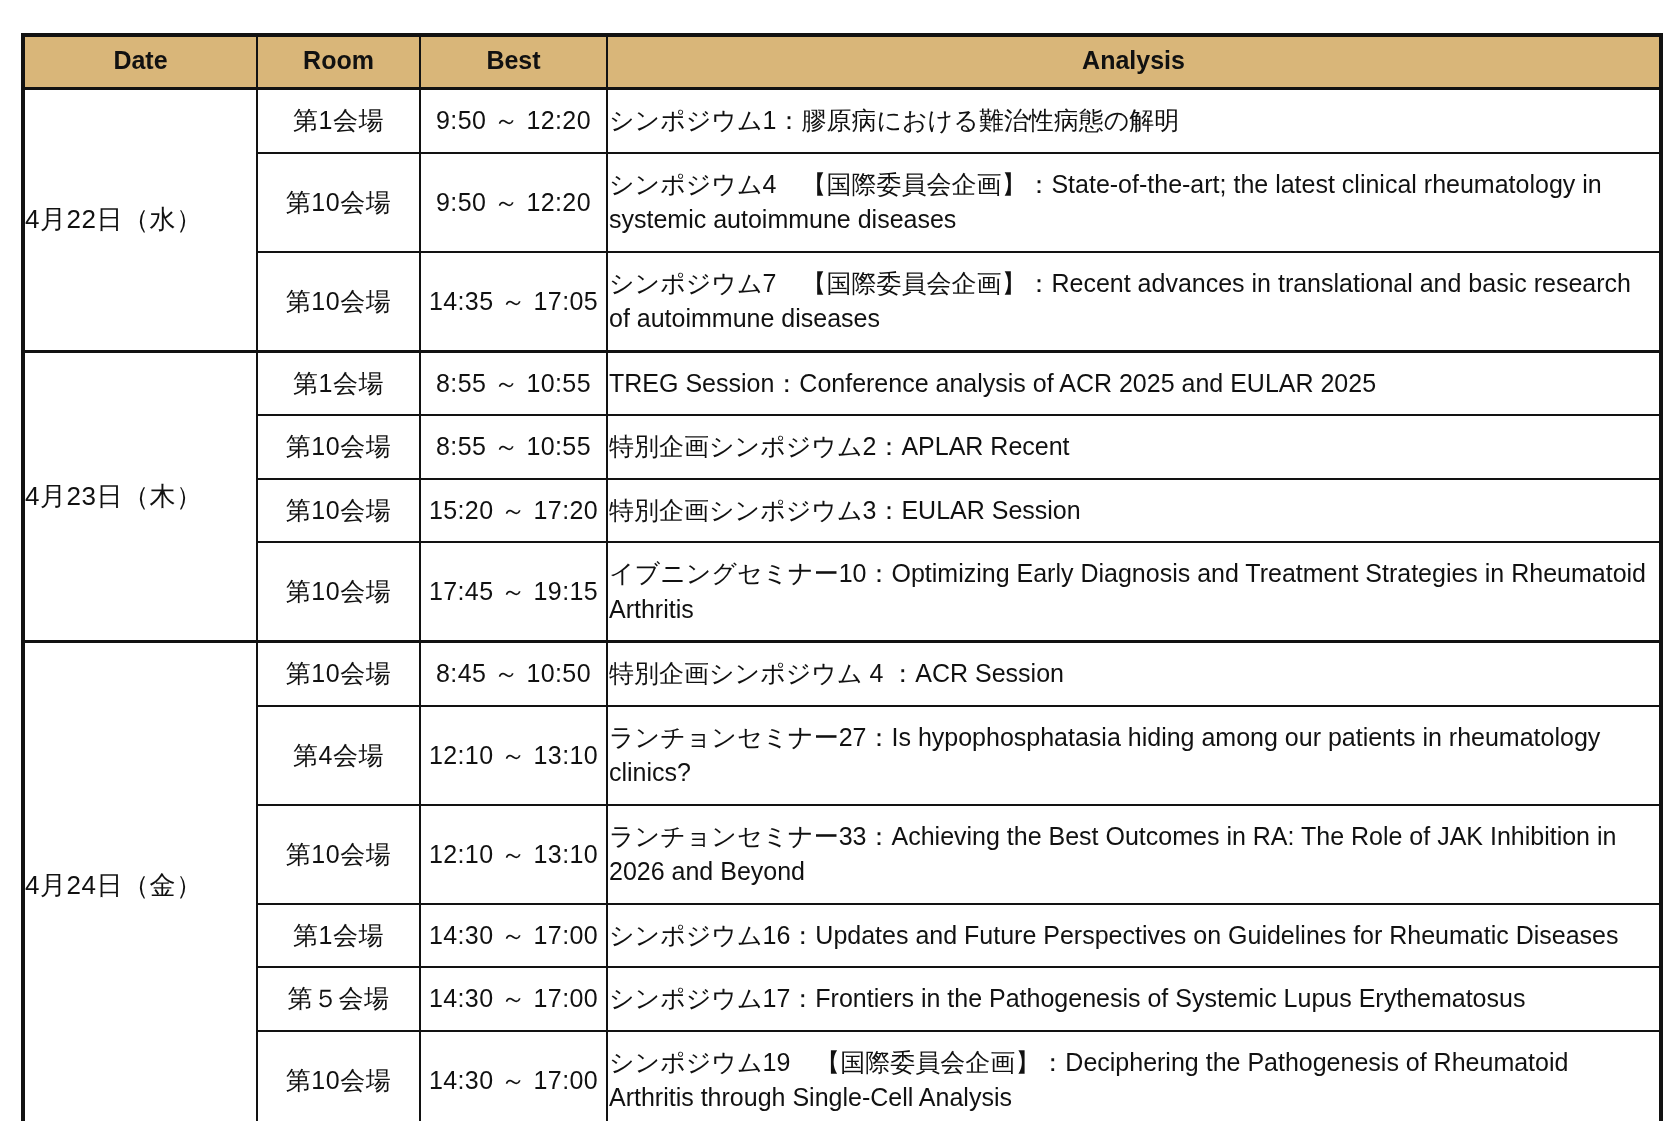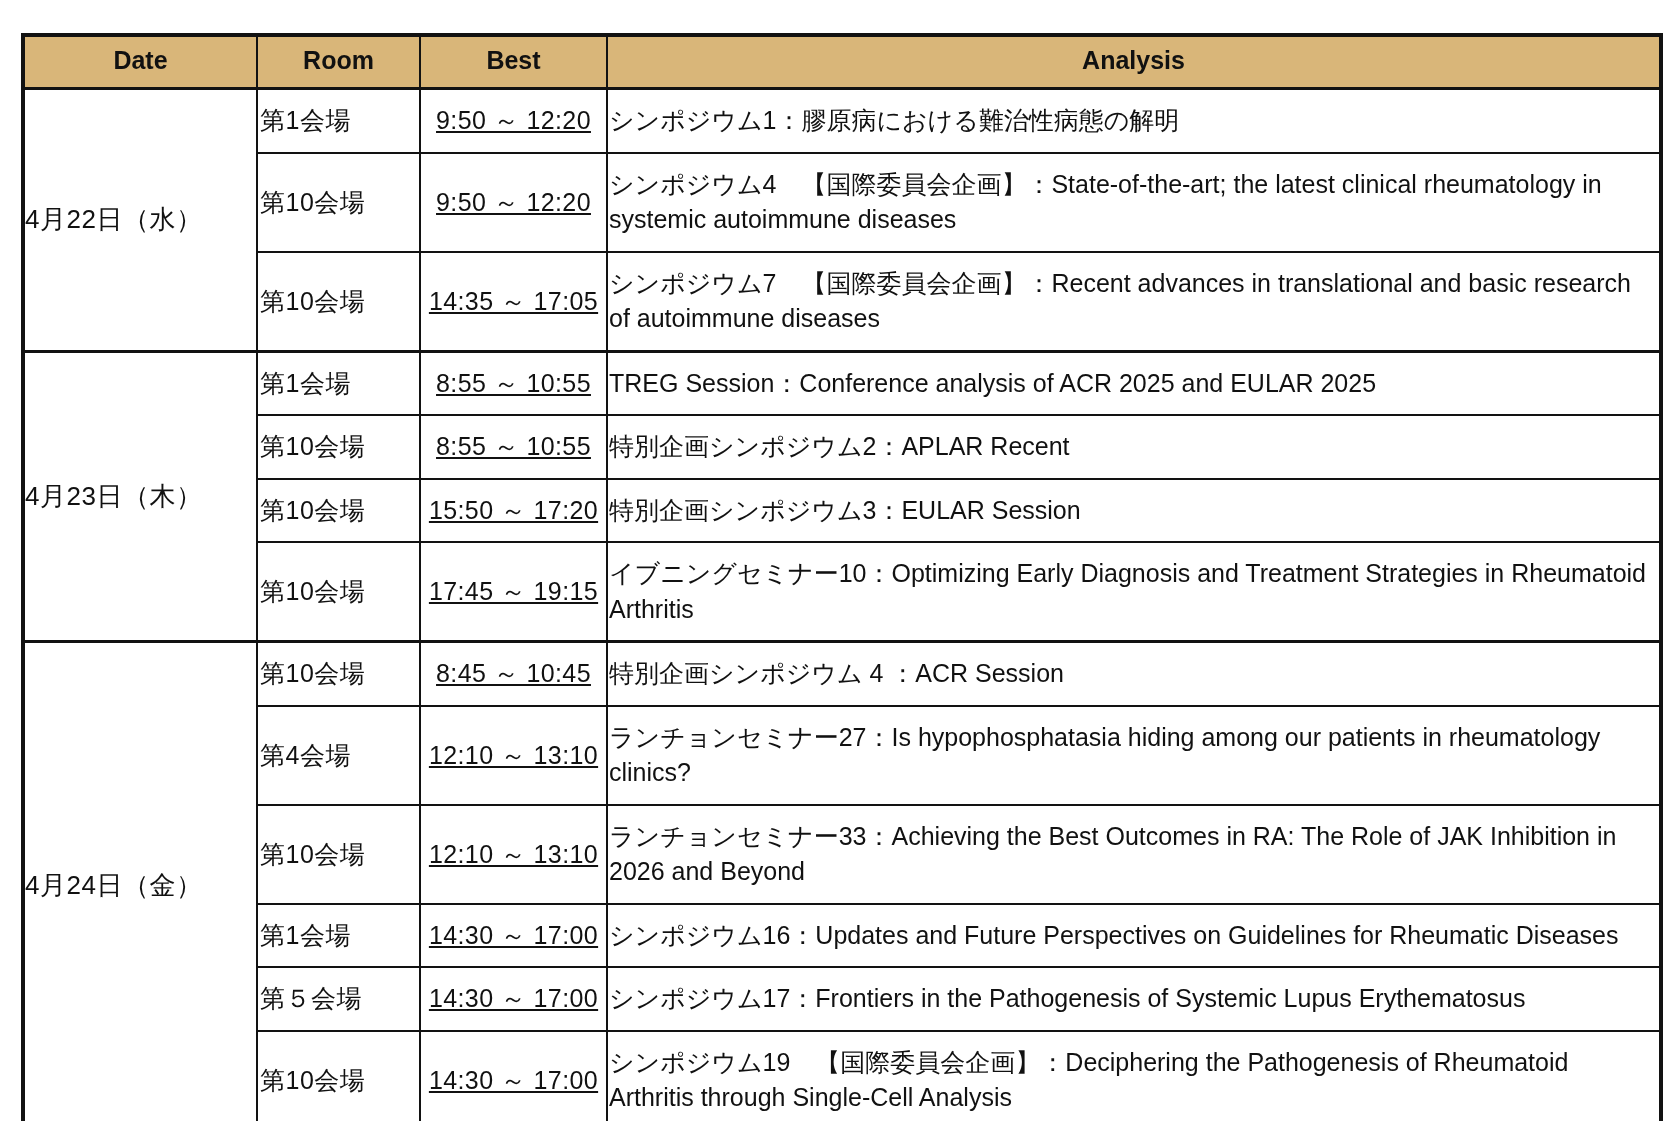--- a/index.html
+++ b/index.html
@@ -74,31 +74,31 @@
   td.date-cell {
     text-align: left;
     font-size: 26px;
     letter-spacing: 0.5px;
     border-right: 3px solid #121212;
     border-top: 3px solid #121212;
     border-bottom: 3px solid #121212;
   }
 
   td.room-cell {
+    text-align: center;
     font-size: 25px;
     letter-spacing: 0.5px;
     padding: 14px 2px;
   }
 
   td.time-cell {
     text-align: center;
     font-size: 25px;
     letter-spacing: 0.4px;
     padding: 4px 2px;
-    text-decoration: underline;
   }
 
   td.session-cell {
     text-align: left;
     font-size: 25px;
     line-height: 1.42;
     padding: 13px 10px 13px 1px;
     word-break: normal;
     overflow-wrap: break-word;
   }
@@ -151,32 +151,32 @@
             <td class="time-cell">8:55 ～ 10:55</td>
             <td class="session-cell">TREG Session：Conference analysis of ACR 2025 and EULAR 2025</td>
           </tr>
           <tr>
             <td class="room-cell">第10会場</td>
             <td class="time-cell">8:55 ～ 10:55</td>
             <td class="session-cell">特別企画シンポジウム2：APLAR Recent</td>
           </tr>
           <tr>
             <td class="room-cell">第10会場</td>
-            <td class="time-cell">15:50 ～ 17:20</td>
+            <td class="time-cell">15:20 ～ 17:20</td>
             <td class="session-cell">特別企画シンポジウム3：EULAR Session</td>
           </tr>
           <tr>
             <td class="room-cell">第10会場</td>
             <td class="time-cell">17:45 ～ 19:15</td>
             <td class="session-cell">イブニングセミナー10：Optimizing Early Diagnosis and Treatment Strategies in Rheumatoid Arthritis</td>
           </tr>
           <tr class="group-start">
             <td class="date-cell" rowspan="6">4月24日（金）</td>
             <td class="room-cell">第10会場</td>
-            <td class="time-cell">8:45 ～ 10:45</td>
+            <td class="time-cell">8:45 ～ 10:50</td>
             <td class="session-cell">特別企画シンポジウム 4 ：ACR Session</td>
           </tr>
           <tr>
             <td class="room-cell">第4会場</td>
             <td class="time-cell">12:10 ～ 13:10</td>
             <td class="session-cell">ランチョンセミナー27：Is hypophosphatasia hiding among our patients in rheumatology clinics?</td>
           </tr>
           <tr>
             <td class="room-cell">第10会場</td>
             <td class="time-cell">12:10 ～ 13:10</td>

